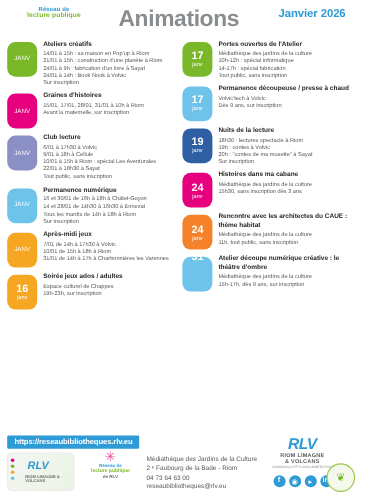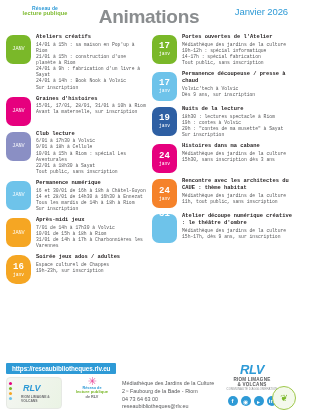--- a/index.html
+++ b/index.html
@@ -20,36 +20,35 @@
     width:74px;text-align:center;line-height:1.05;
   }
   .logo-l1{font-size:5px;font-weight:bold;color:#2e9ad6;letter-spacing:.1px;}
   .logo-l2{font-size:5.6px;font-weight:bold;color:#7ab829;letter-spacing:.1px;}
   .main-title{
     flex:1;text-align:center;
     font-size:19px;font-weight:bold;color:#8a8d8f;letter-spacing:-.3px;
   }
   .month{
     width:72px;text-align:right;
-    font-size:9.5px;font-weight:normal;color:#2e9ad6;letter-spacing:-.1px;
+    font-size:9.5px;font-weight:bold;color:#2e9ad6;letter-spacing:-.1px;
     padding-right:4px;
   }
   
   .columns{
     display:flex;
     padding:0 6px;
     gap:4px;
     height:330px;
   }
   .col{width:50%;}
   .event{
     display:flex;
     align-items:flex-start;
     margin-bottom:5px;
-    font-family:Liberation Mono, monospace;
   }
   .badge{
     width:25px;min-width:25px;height:29px;
     border-radius:7px;
     color:#ffffff;
     display:flex;flex-direction:column;
     align-items:center;justify-content:center;
     margin-right:5px;margin-top:1px;
     line-height:1;
   }
@@ -186,21 +185,21 @@
           <div class="small">JANV</div>
         </div>
         <div class="etext">
           <div class="etitle">Après-midi jeux</div>
           <div class="eline">7/01 de 14h à 17h30 à Volvic</div>
           <div class="eline">10/01 de 15h à 18h à Riom</div>
           <div class="eline">31/01 de 14h à 17h à Charbonnières les Varennes</div>
         </div>
       </div>
       <div class="event">
-        <div class="badge" style="background: rgb(245, 166, 35); border-radius: 10px;">
+        <div class="badge" style="background: rgb(245, 166, 35);">
           <div class="big">16</div>
           <div class="small">janv</div>
         </div>
         <div class="etext">
           <div class="etitle">Soirée jeux ados / adultes</div>
           <div class="eline">Espace culturel de Chappes</div>
           <div class="eline">19h-23h, sur inscription</div>
         </div>
       </div>
     </div>

